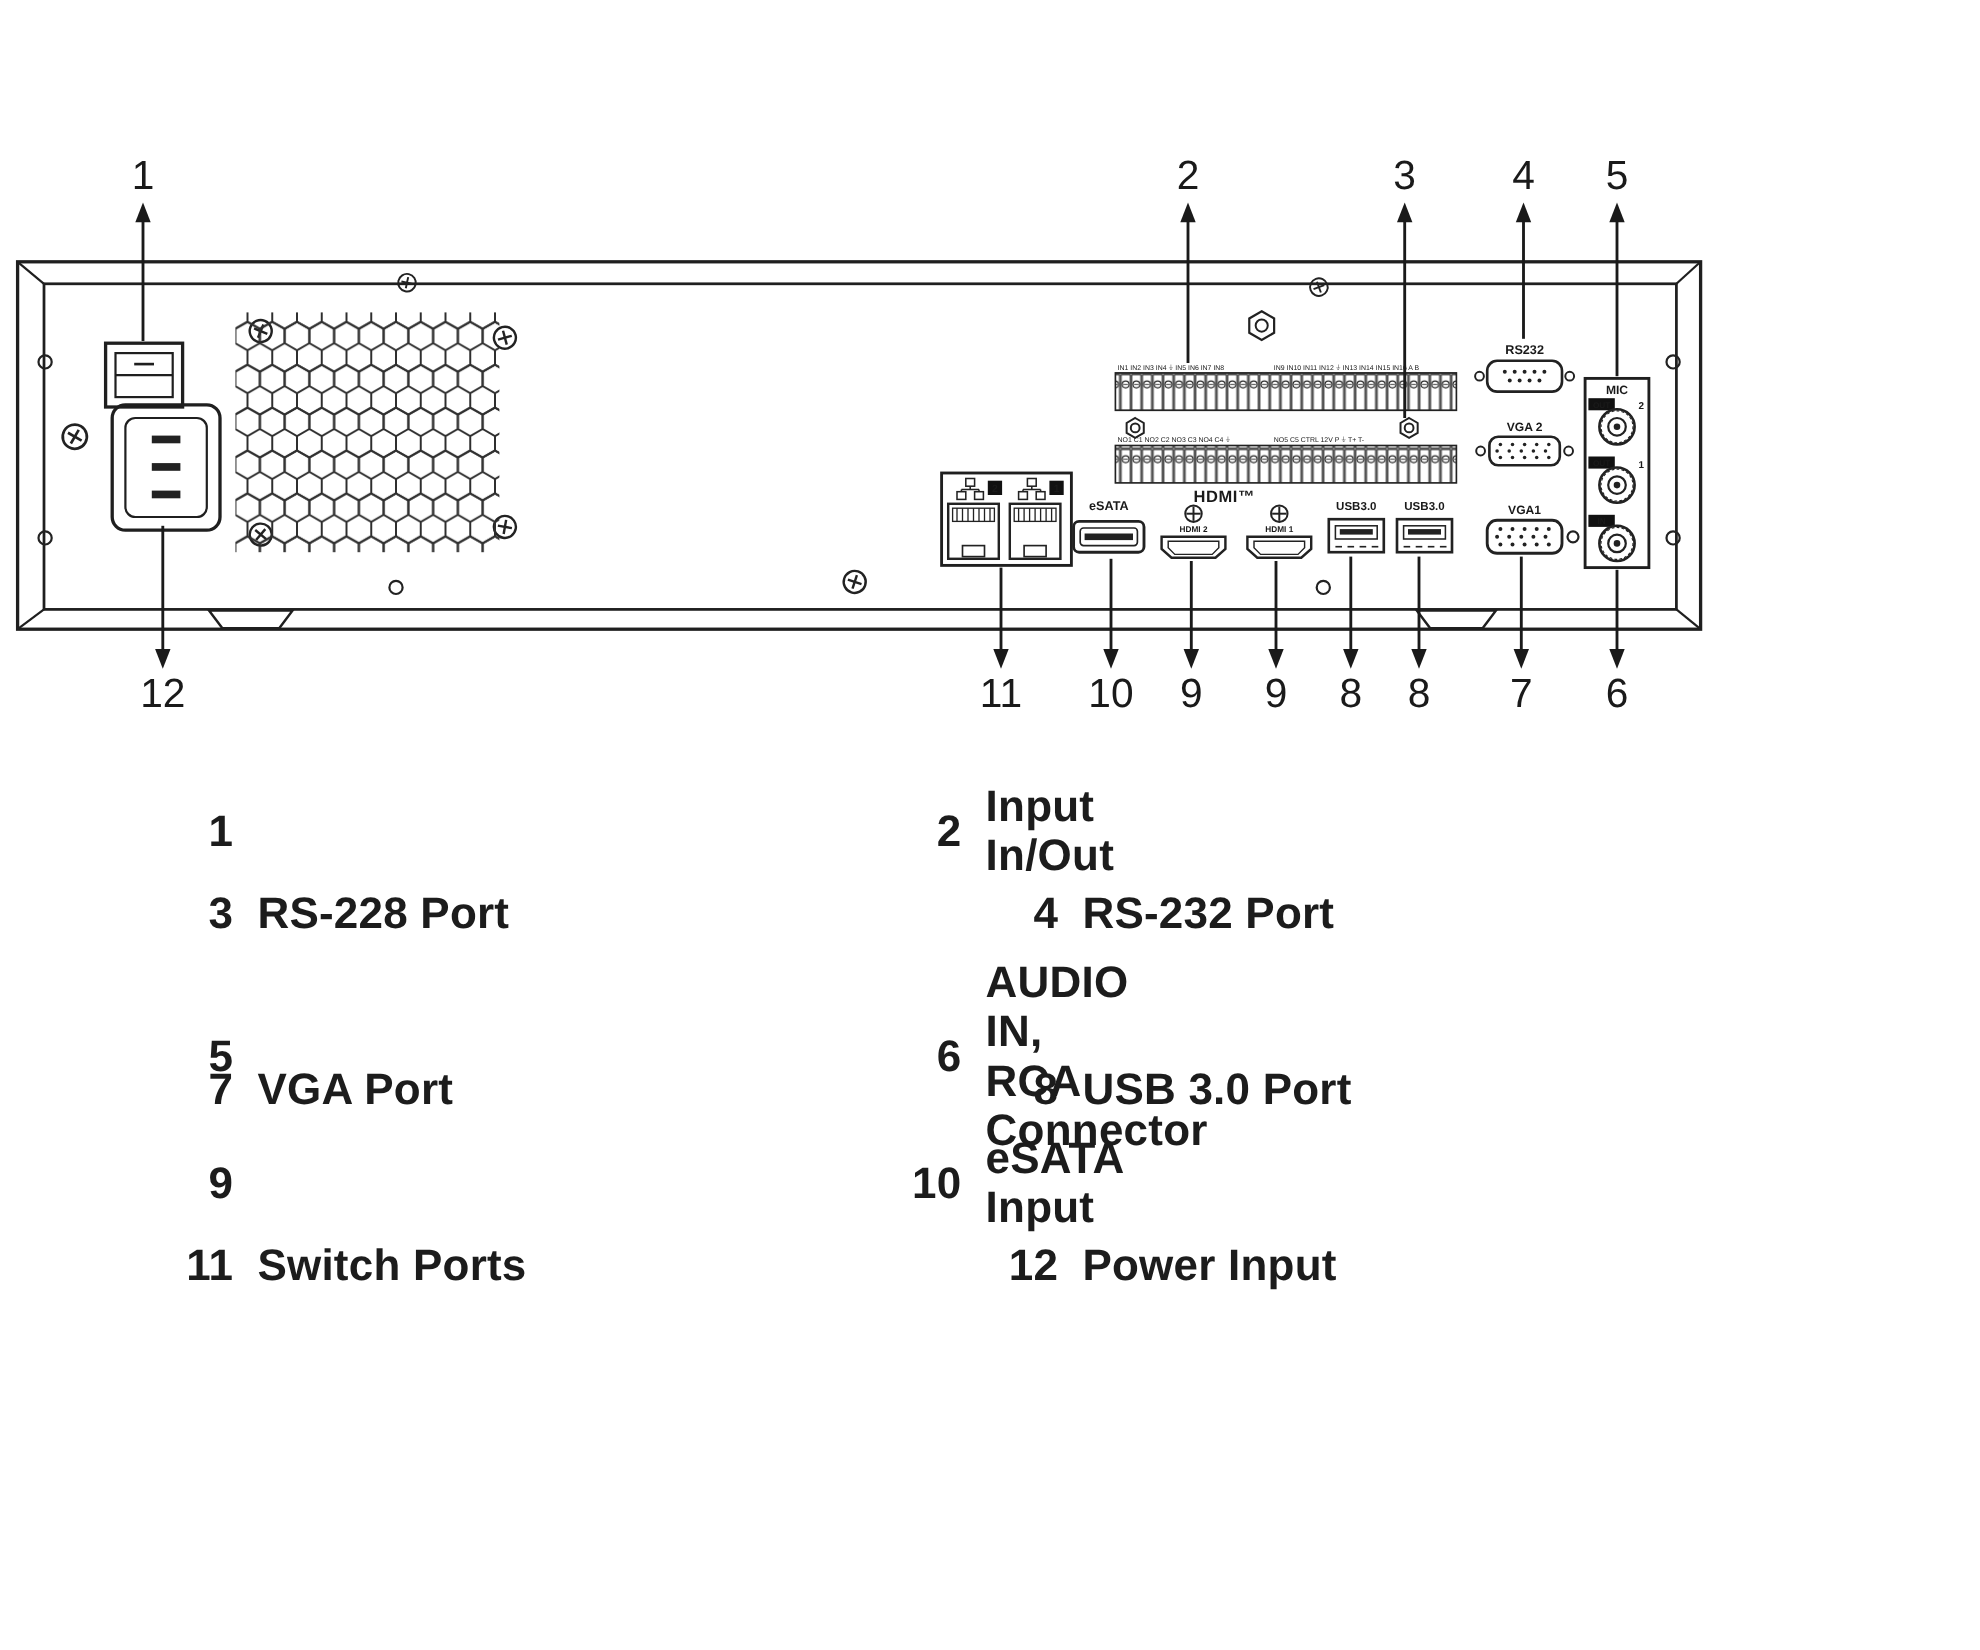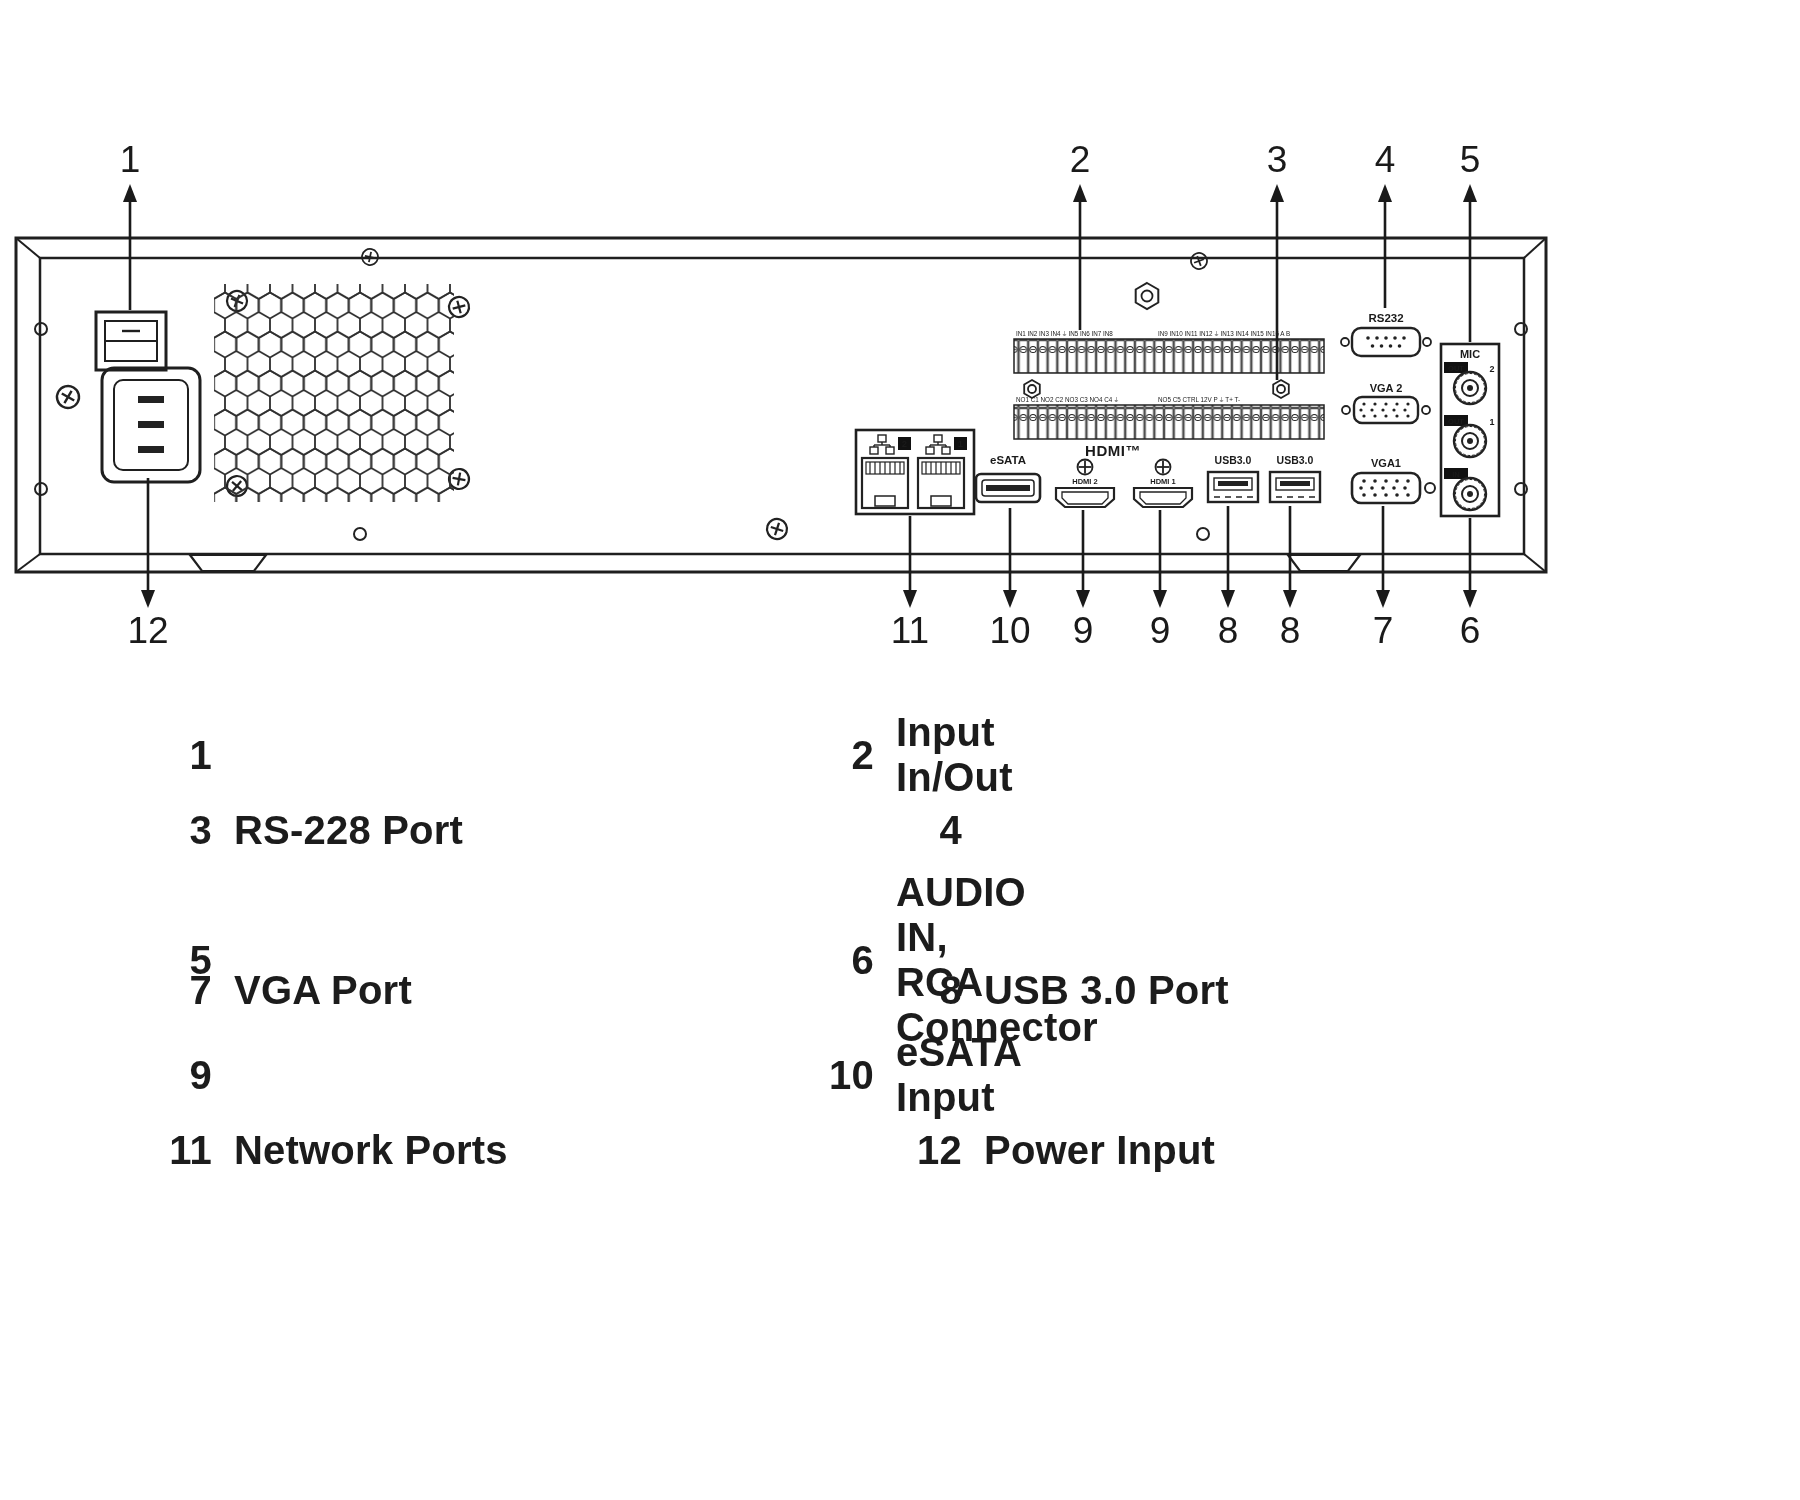--- a/index.html
+++ b/index.html
@@ -409,38 +409,39 @@
 <div class="legend">
   <div class="legend-row">
     <span class="num">1</span>
     <span class="num">2</span>
     <span>Input In/Out</span>
   </div>
   <div class="legend-row">
     <span class="num">3</span>
     <span>RS-228 Port</span>
     <span class="num">4</span>
+    <span>RS-232 Port</span>
   </div>
   <div class="legend-row">
     <span class="num">5</span>
     <span class="num">6</span>
     <span>AUDIO IN, RCA Connector</span>
   </div>
   <div class="legend-row">
     <span class="num">7</span>
     <span>VGA Port</span>
     <span class="num">8</span>
     <span>USB 3.0 Port</span>
   </div>
   <div class="legend-row">
     <span class="num">9</span>
     <span class="num">10</span>
     <span>eSATA Input</span>
   </div>
   <div class="legend-row">
     <span class="num">11</span>
-    <span>Network Ports</span>
+    <span>Switch Ports</span>
     <span class="num">12</span>
     <span>Power Input</span>
   </div>
 </div>
 
 </div>
 
 </body></html>

